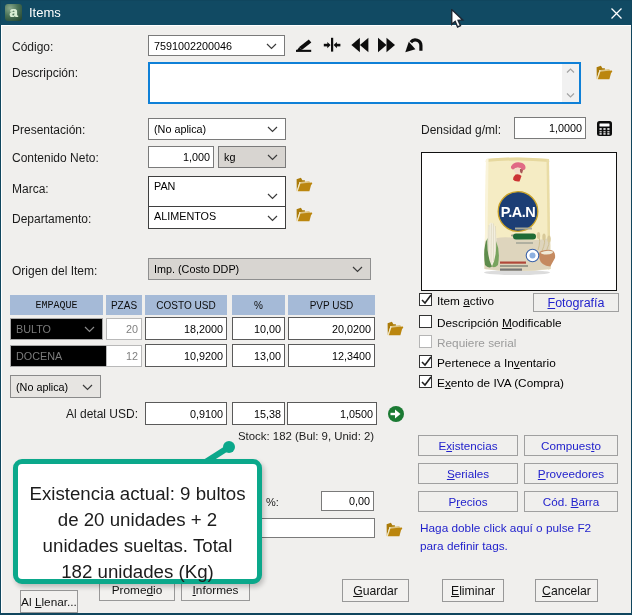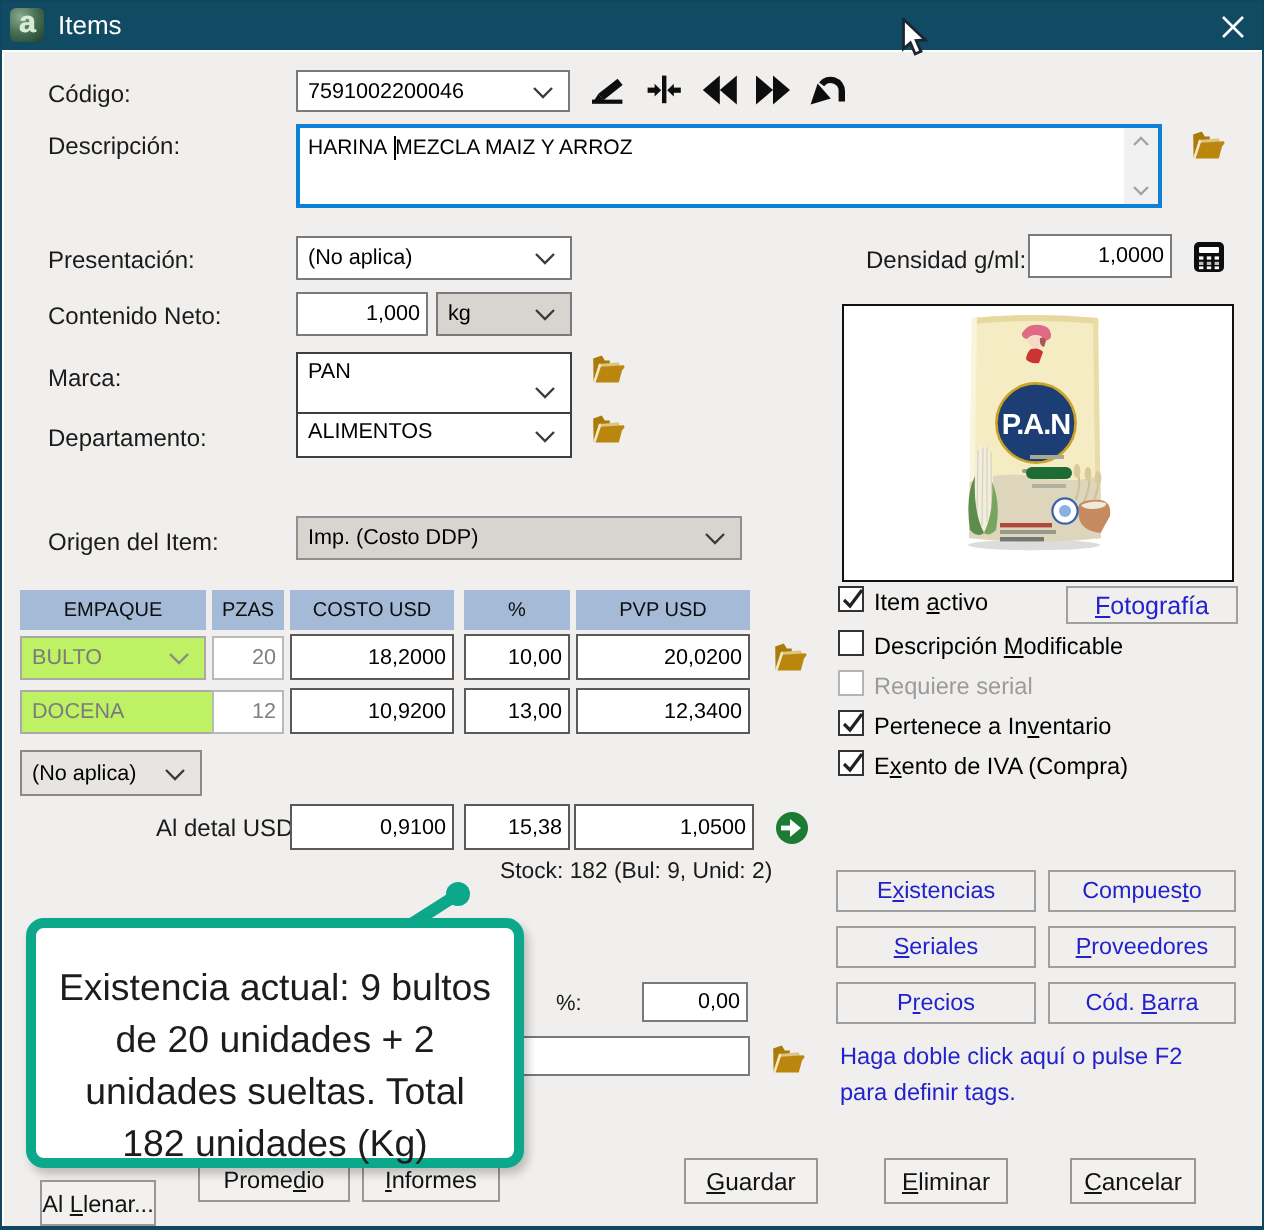--- a/index.html
+++ b/index.html
@@ -3,28 +3,28 @@
 <meta charset="utf-8">
 <style>
 html,body{margin:0;padding:0;}
 body{width:632px;height:615px;position:relative;overflow:hidden;
   font-family:"Liberation Sans",sans-serif;background:#f0efed;}
 .abs{position:absolute;}
 .frame{position:absolute;inset:0;border:1px solid #10465e;border-bottom:3px solid #10465e;}
 .inner{position:absolute;left:1px;right:1px;top:25px;bottom:2px;background:#f0efed;border-left:1px solid #ffffff;border-top:1px solid #ffffff;}
 .titlebar{position:absolute;left:0;top:0;width:632px;height:25px;background:#114a63;}
 .title-text{position:absolute;left:29px;top:5px;color:#fff;font-size:13px;}
-.lbl{position:absolute;font-size:12px;color:#1b1b1b;white-space:nowrap;margin-left:12px;}
+.lbl{position:absolute;font-size:12px;color:#1b1b1b;white-space:nowrap;}
 .tb{position:absolute;background:#fff;border:1px solid #7a7a7a;font-size:10.8px;color:#000;
   display:flex;align-items:center;box-sizing:border-box;}
 .tb.num{justify-content:flex-end;padding-right:3px;}
 .combo{position:absolute;background:#fff;border:1px solid #7a7a7a;font-size:10.8px;color:#000;
   display:flex;align-items:center;padding-left:5px;box-sizing:border-box;}
 .combo .chev{position:absolute;right:7px;top:50%;margin-top:-3px;}
-.combo.gray{background:#bef264;color:#7b7b7b;border:1px solid #a9a9a9;}
+.combo.gray{background:#000000;color:#7b7b7b;border:1px solid #a9a9a9;}
 .chev svg{display:block;}
 .hdrcell{position:absolute;background:#a5bad7;font-size:10px;color:#0d0d0d;
   display:flex;align-items:center;justify-content:center;box-sizing:border-box;height:20px;top:295px;}
 .btn{position:absolute;background:#f2f1ef;border:1px solid #989898;font-size:10.6px;color:#121212;
   display:flex;align-items:center;justify-content:center;box-sizing:border-box;}
 .btn.blue{color:#2222cc;font-size:11.7px;background:#f0efed;border:1px solid #a0a0a0;}
 .cb{position:absolute;width:13px;height:13px;background:#fff;border:1px solid #333;box-sizing:border-box;}
 .cb.dis{border-color:#b5b5b5;}
 .cb svg{position:absolute;left:-1px;top:-2px;}
 .cbl{position:absolute;font-size:11.8px;color:#000;white-space:nowrap;}
@@ -83,21 +83,20 @@
     <path d="M88 5.7 L88 20.3 L96.5 13 Z"></path>
     <path d="M96.5 5.7 L96.5 20.3 L105 13 Z"></path>
   </g>
 
   <path d="M130.9 18.8 L130.9 13.6 A5.6 5.6 0 0 0 120.8 10.2" fill="none" stroke="#0d0d0d" stroke-width="3.2"></path>
   <path d="M115.3 20.2 L118.8 9.8 L125.4 17.2 Z" fill="#0d0d0d"></path>
 </svg>
 
 <div class="lbl" style="left:12px;top:66px;">Descripción:</div>
 <div class="abs" style="left:148px;top:62px;width:433px;height:42px;background:#fff;border:2px solid #0f80d7;box-sizing:border-box;">
-  <div class="abs" style="left:4px;top:4px;font-size:10.5px;color:#000;">HARINA&nbsp;<span style="border-left:1px solid #000;">M</span>EZCLA MAIZ Y ARROZ</div>
   <div class="abs" style="right:0;top:0;bottom:0;width:17px;background:#f1f1f1;">
     <svg class="abs" style="left:4px;top:4px;" width="9" height="6" viewBox="0 0 9 6">
         <path d="M1 4.5 L4.5 1 L8 4.5" fill="none" stroke="#a3a3a3" stroke-width="1.2"></path>
       </svg>
     <svg class="abs" style="left:4px;bottom:4px;" width="9" height="6" viewBox="0 0 9 6">
         <path d="M1 1.5 L4.5 5 L8 1.5" fill="none" stroke="#a3a3a3" stroke-width="1.2"></path>
       </svg>
   </div>
 </div>
 <svg class="abs" style="left:596px;top:65px;" width="17" height="16" viewBox="0 0 17 16">
@@ -175,21 +174,21 @@
 
 <div class="lbl" style="left:12px;top:264px;">Origen del Item:</div>
 <div class="combo" style="left:148px;top:258px;width:223px;height:22px;background:#d8d5d1;border-color:#8f8f8f;">Imp. (Costo DDP)
   <span class="chev">
       <svg width="11" height="7" viewBox="0 0 11 7">
         <path d="M1 1 L5.5 5.5 L10 1" fill="none" stroke="#3b3b3b" stroke-width="1.2"></path>
       </svg>
     </span>
 </div>
 
-<div class="hdrcell" style="left:10px;width:93px;">EMPAQUE</div>
+<div class="hdrcell" style="left:10px;width:93px;font-family:Liberation Mono, monospace;">EMPAQUE</div>
 <div class="hdrcell" style="left:106px;width:36px;">PZAS</div>
 <div class="hdrcell" style="left:145px;width:82px;">COSTO USD</div>
 <div class="hdrcell" style="left:232px;width:53px;">%</div>
 <div class="hdrcell" style="left:288px;width:87px;">PVP USD</div>
 
 <div class="combo gray" style="left:10px;top:318px;width:93px;height:22px;">BULTO
   <span class="chev">
       <svg width="11" height="7" viewBox="0 0 11 7">
         <path d="M1 1 L5.5 5.5 L10 1" fill="none" stroke="#8a8a8a" stroke-width="1.2"></path>
       </svg>

